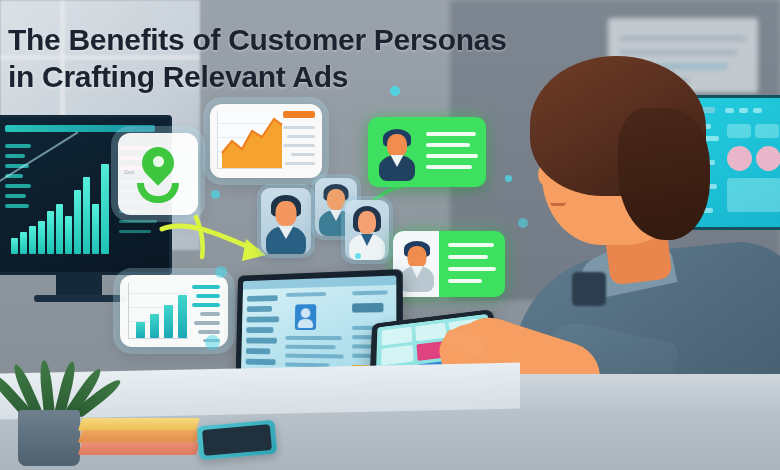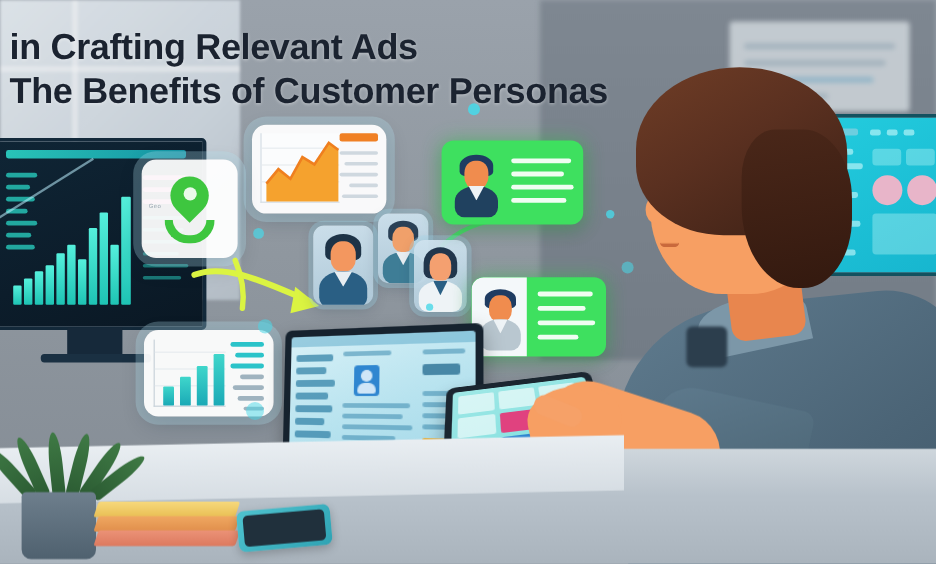--- a/index.html
+++ b/index.html
@@ -504,17 +504,17 @@
 
   <div class="abs" id="books">
     <div class="book" style="top:0;background:linear-gradient(180deg,#f7d97c,#e9bf54)"></div>
     <div class="book" style="top:12px;background:linear-gradient(180deg,#f0a862,#e08f4b)"></div>
     <div class="book" style="top:24px;background:linear-gradient(180deg,#eb9277,#dd7a5f)"></div>
   </div>
 
   <div class="abs" id="phone"></div>
 
   <div id="title">
+    <div>The Benefits of Customer Personas</div>
     <div>in Crafting Relevant Ads</div>
-    <div>The Benefits of Customer Personas</div>
   </div>
 
 </div>
 
 </body></html>

